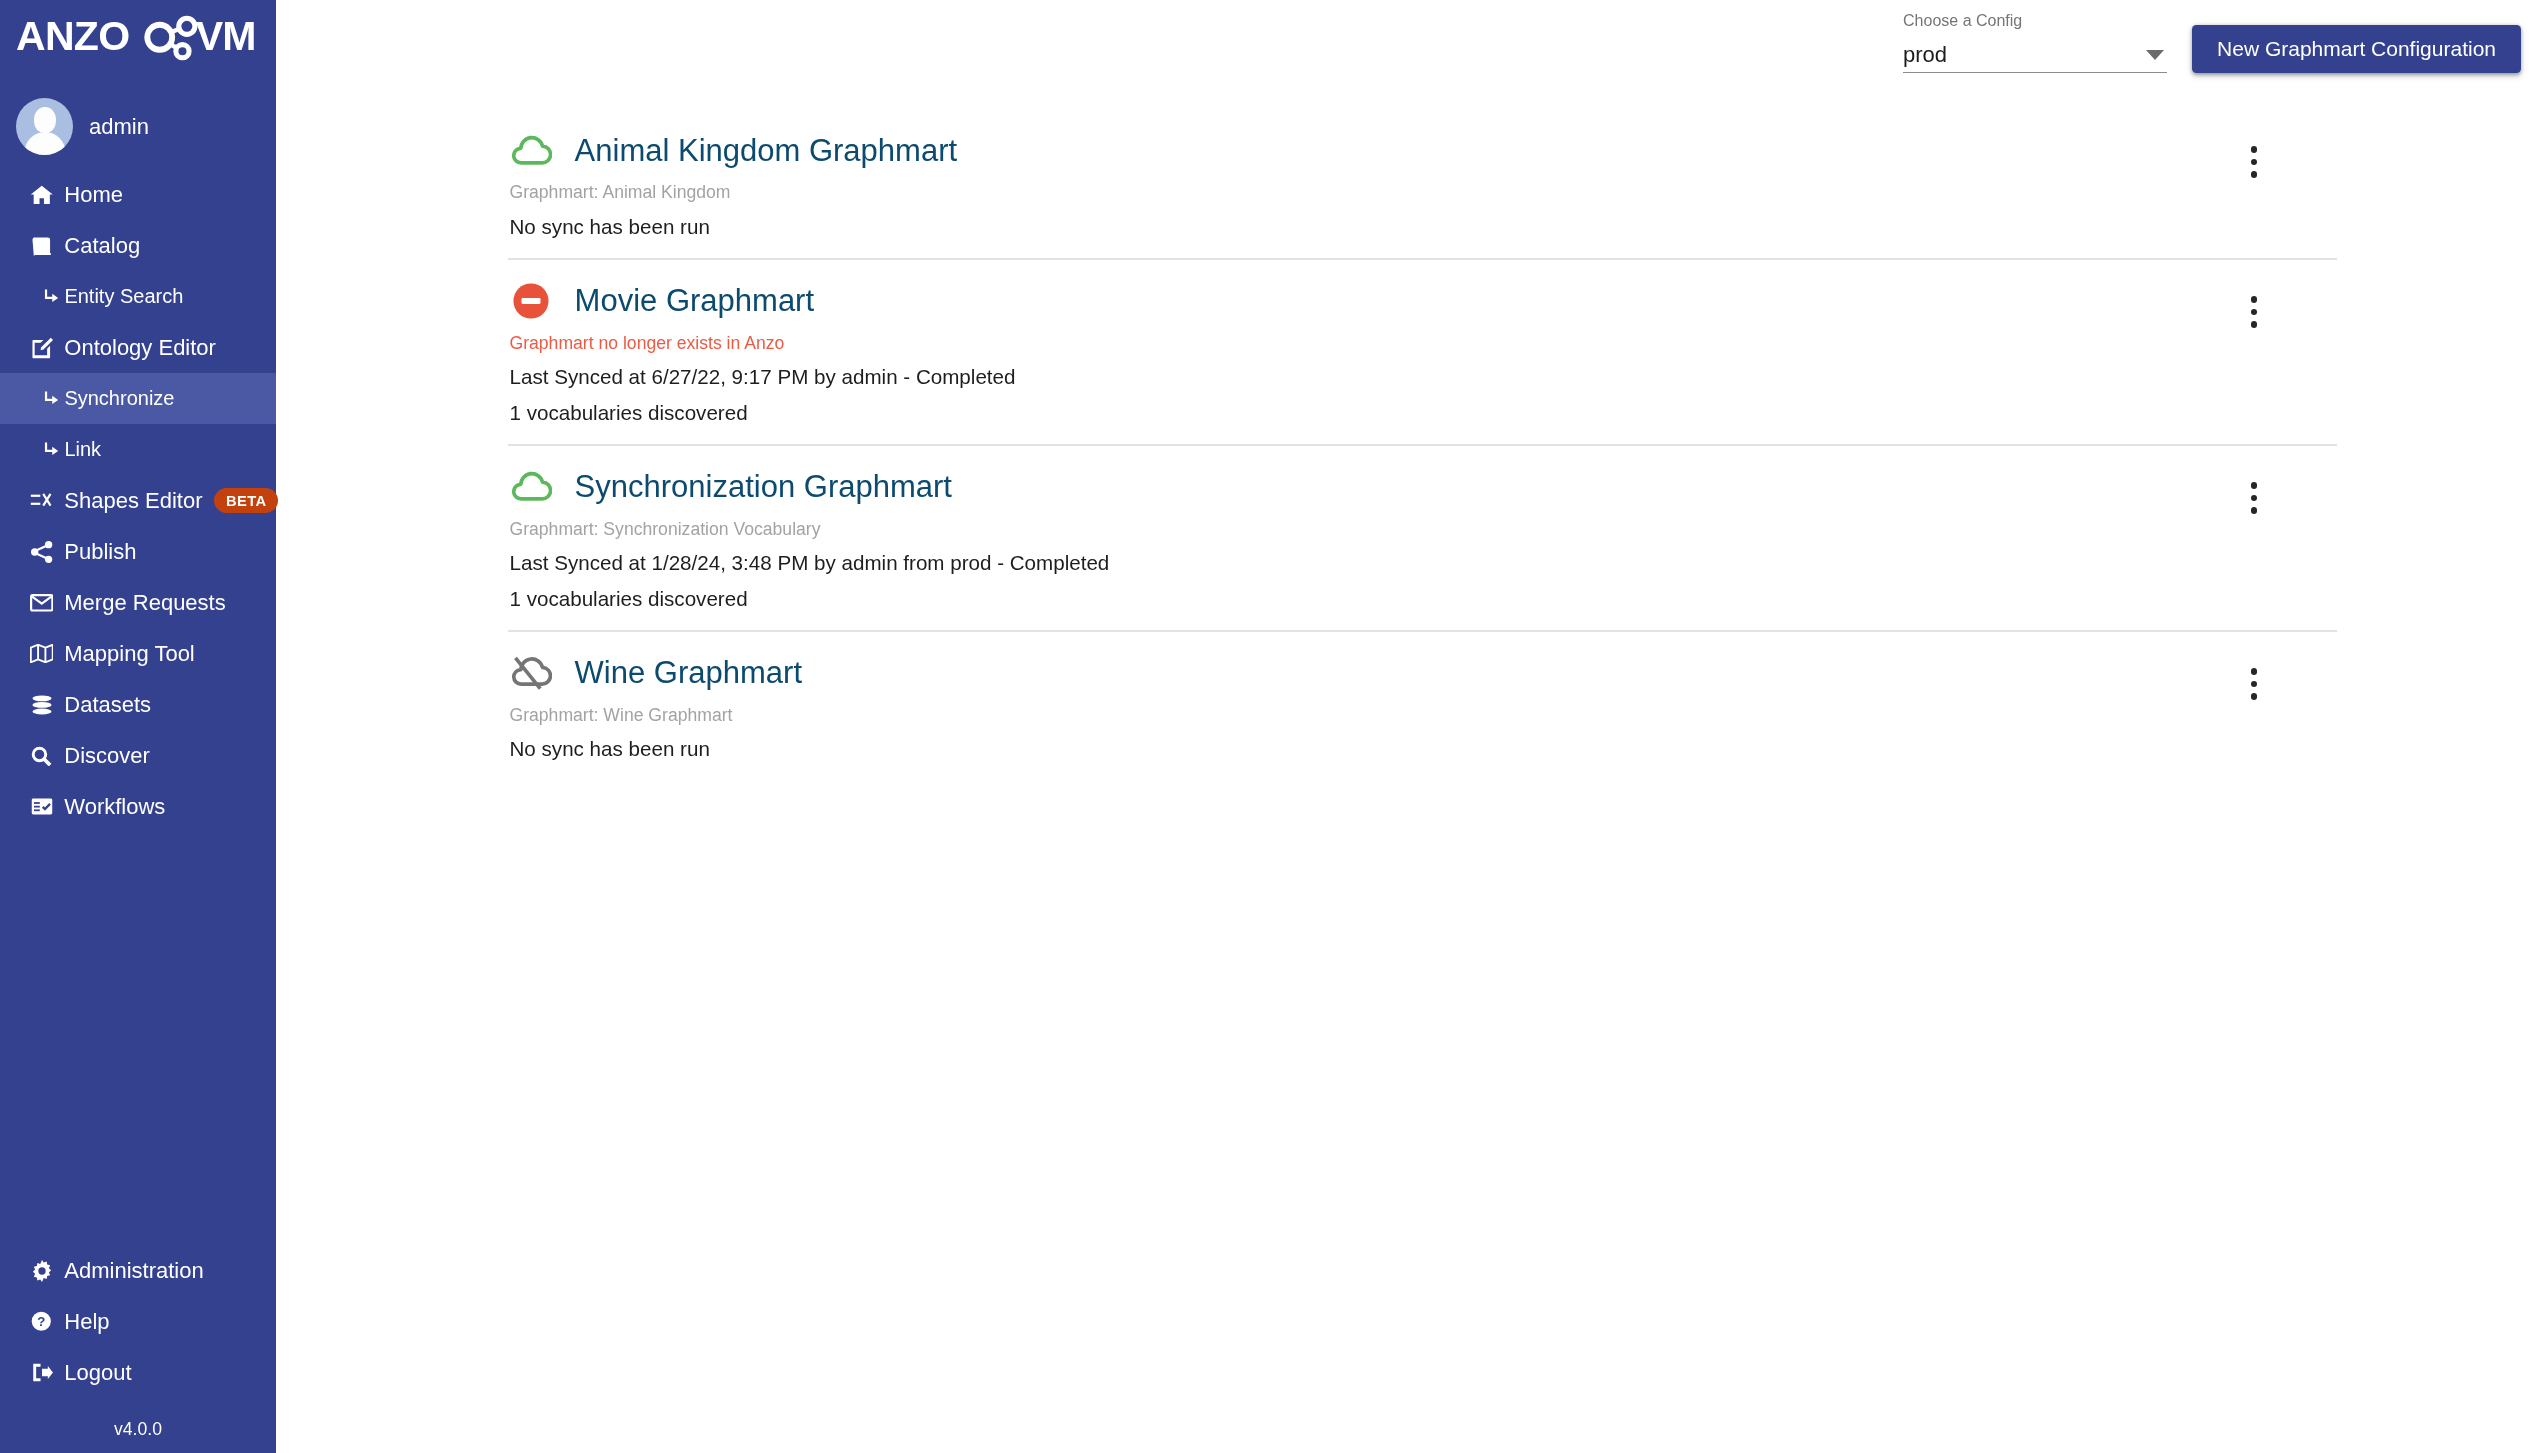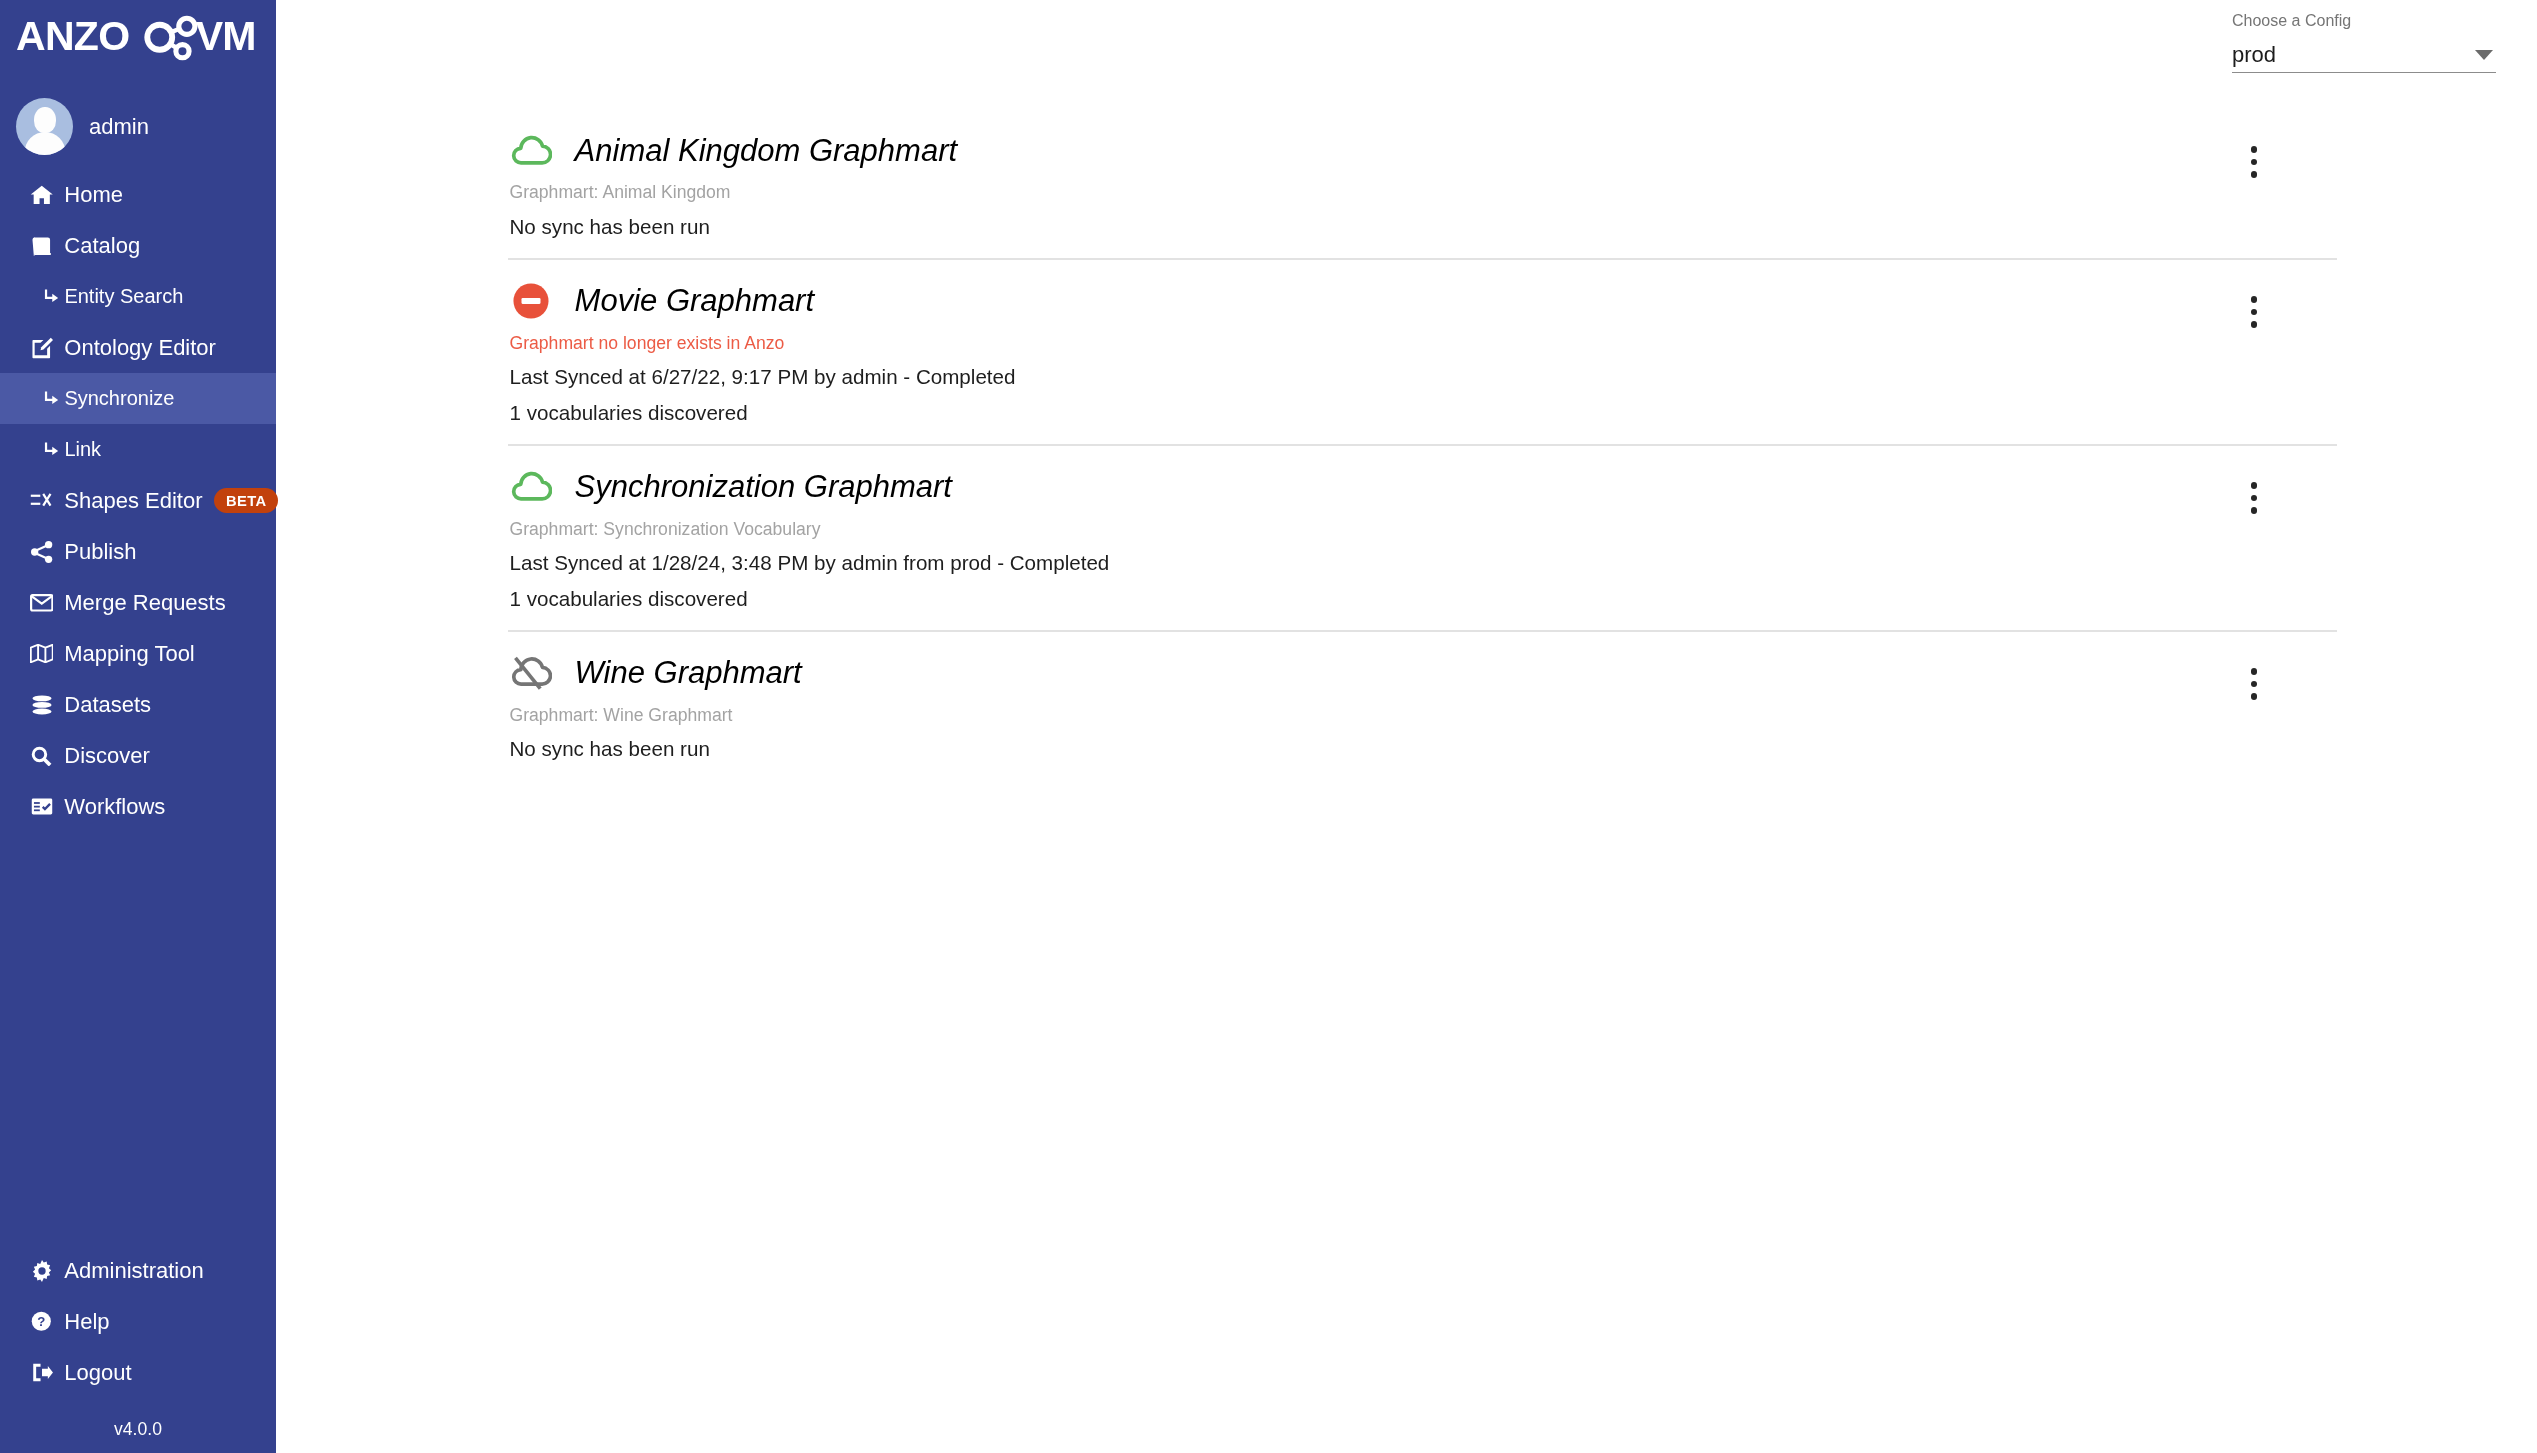--- a/index.html
+++ b/index.html
@@ -154,23 +154,22 @@
     min-height: 46px;
   }
   .gm-status-ico {
     width: 46px; height: 46px;
     margin-right: 20.6px;
     display: inline-flex; align-items: center; justify-content: center;
     flex: 0 0 auto;
   }
   .gm-status-ico svg { display: block; }
   .gm-title {
-    font-size: 31px; color: #000000; font-weight: 400;
+    font-size: 31px; color: #0c4a6e; font-weight: 400;
     white-space: nowrap;
-    font-style: italic;
   }
   .gm-sub {
     font-size: 17.6px; color: #a3a3a3;
     margin: 8.8px 0 0 1.5px;
   }
   .gm-sub.err { color: #ec5b45; }
   .gm-line {
     font-size: 20.6px; color: #1e1e1e;
     margin-top: 11.8px; margin-left: 1.5px;
   }
@@ -387,20 +386,21 @@
 <div id="main">
 
   <div id="topbar">
     <div id="config-field">
       <div id="config-label">Choose a Config</div>
       <div id="config-select">
         <span id="config-value">prod</span>
         <span id="config-arrow"></span>
       </div>
     </div>
+    <button id="new-config-btn">New Graphmart Configuration</button>
   </div>
 
   <div id="gm-list">
 
     <div class="gm-row">
       <div class="gm-head">
         <span class="gm-status-ico">
           <svg width="41" height="31" viewBox="0 0 56 42">
             <path d="M14 38a10 10 0 01-.6-20A15 15 0 0143 15a9 9 0 01-1 23z" fill="none" stroke="#5cb85c" stroke-width="5" stroke-linejoin="round"></path>
           </svg>

